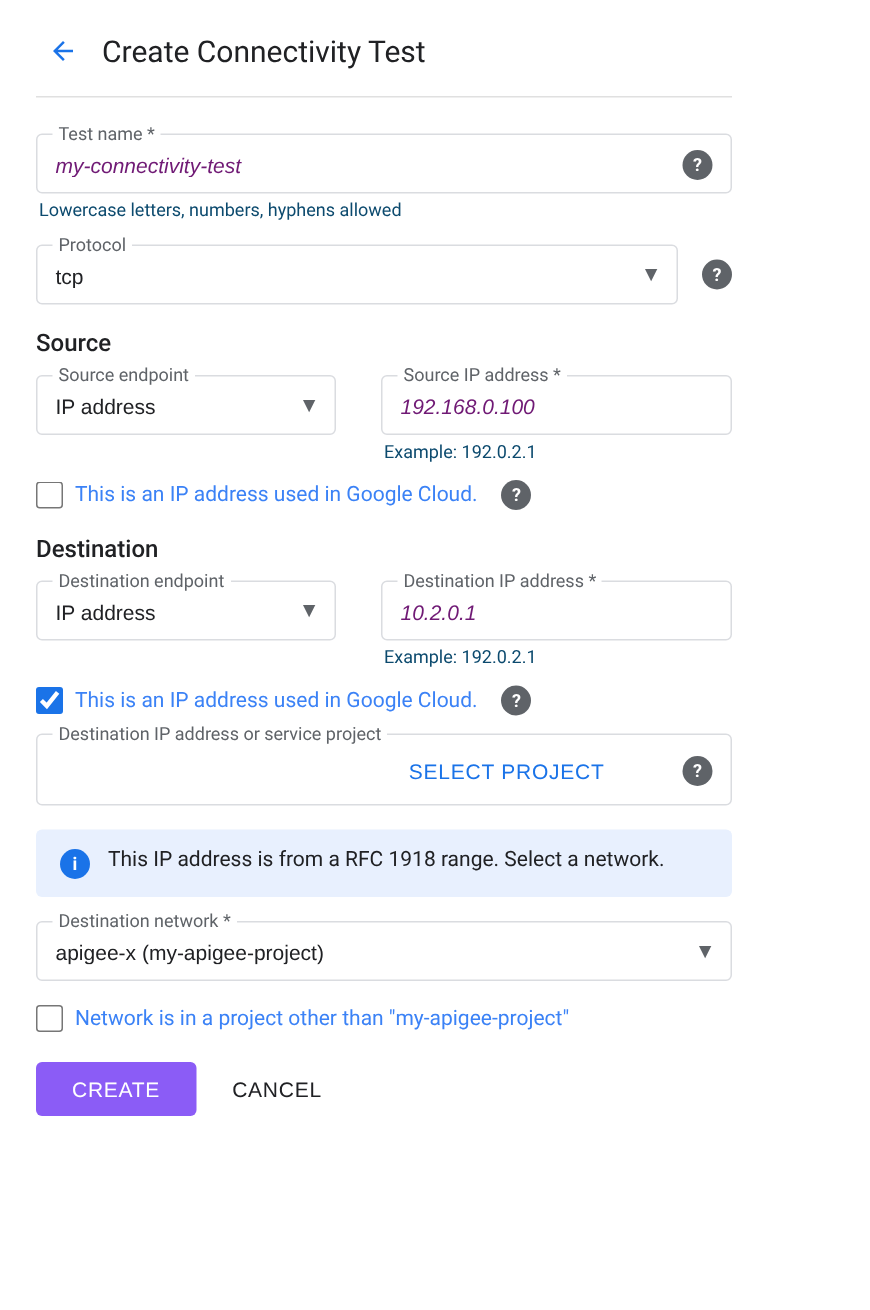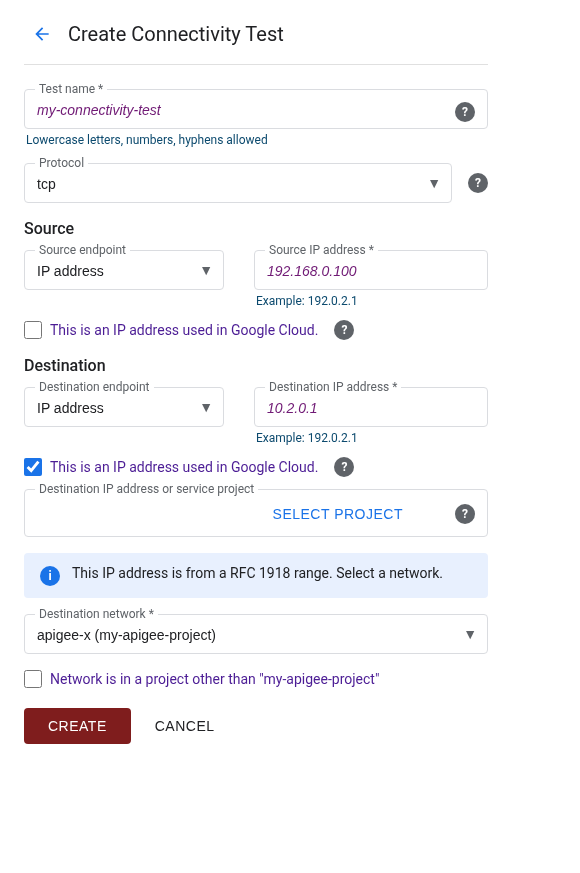--- a/index.html
+++ b/index.html
@@ -49,21 +49,21 @@
       margin-bottom: 16px;
     }
 
     
     .field-wrapper {
       position: relative;
       border: 1px solid #dadce0;
       border-radius: 4px;
       padding: 8px 12px 6px 12px;
       display: flex;
-      align-items: flex-end;
+      align-items: center;
     }
     .field-label {
       position: absolute;
       top: -8px;
       left: 10px;
       background: #fff;
       padding: 0 4px;
       font-size: 12px;
       color: #5f6368;
     }
@@ -161,21 +161,21 @@
     }
     .checkbox-row input[type="checkbox"] {
       width: 18px;
       height: 18px;
       accent-color: #1a73e8;
       cursor: pointer;
       flex-shrink: 0;
     }
     .checkbox-label {
       font-size: 14px;
-      color: #4c1d95;
+      color: #3b82f6;
     }
 
     
     .info-banner {
       background: #e8f0fe;
       border-radius: 4px;
       padding: 12px 16px;
       display: flex;
       align-items: flex-start;
       gap: 12px;
@@ -213,21 +213,21 @@
     }
 
     
     .action-row {
       display: flex;
       align-items: center;
       gap: 8px;
       margin-top: 20px;
     }
     .btn-create {
-      background: #7f1d1d;
+      background: #8b5cf6;
       color: #fff;
       border: none;
       border-radius: 4px;
       padding: 10px 24px;
       font-size: 14px;
       font-weight: 500;
       cursor: pointer;
       letter-spacing: 0.5px;
       text-transform: uppercase;
     }

